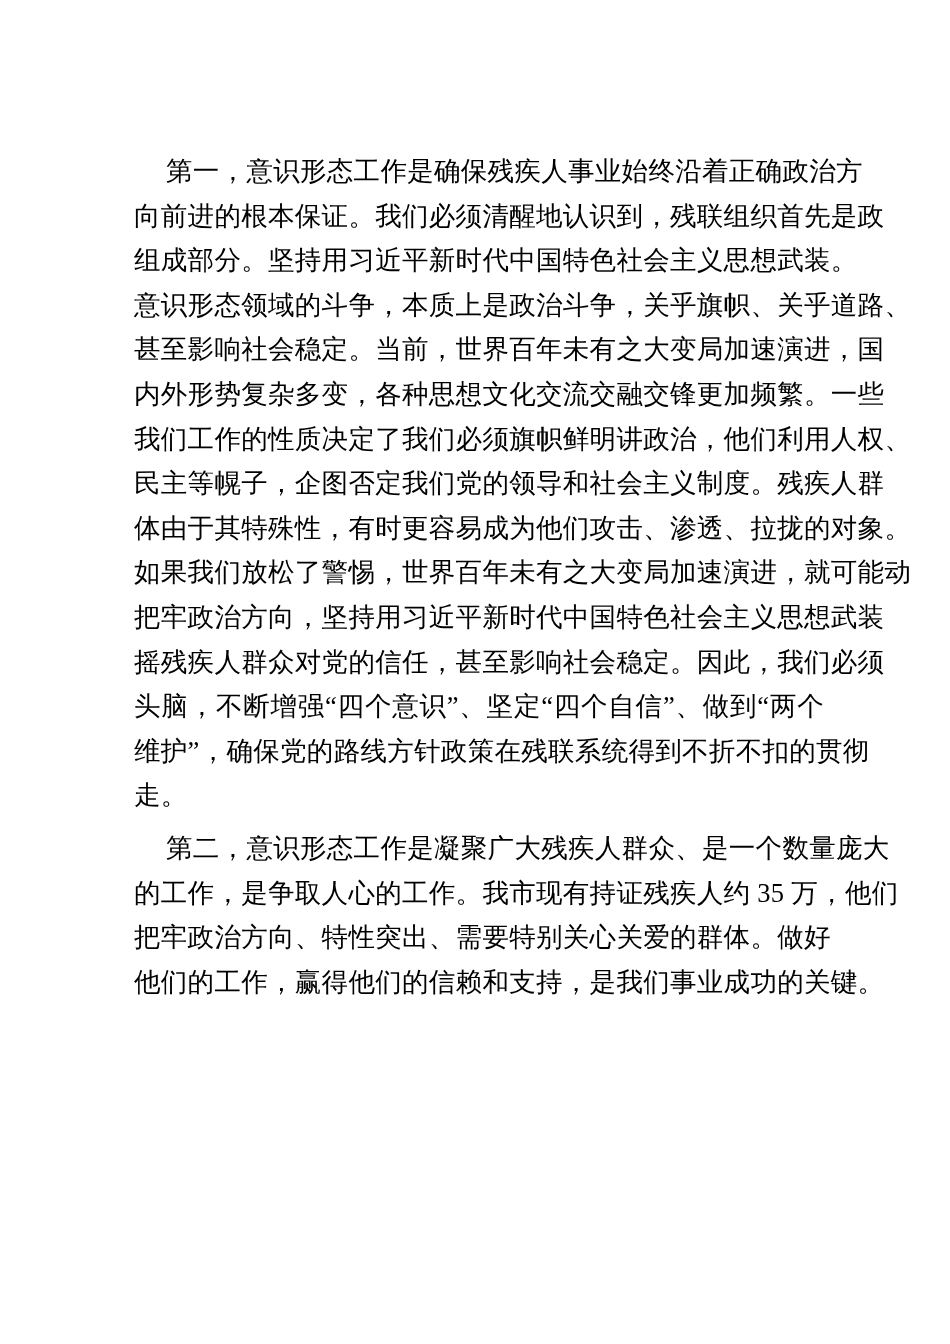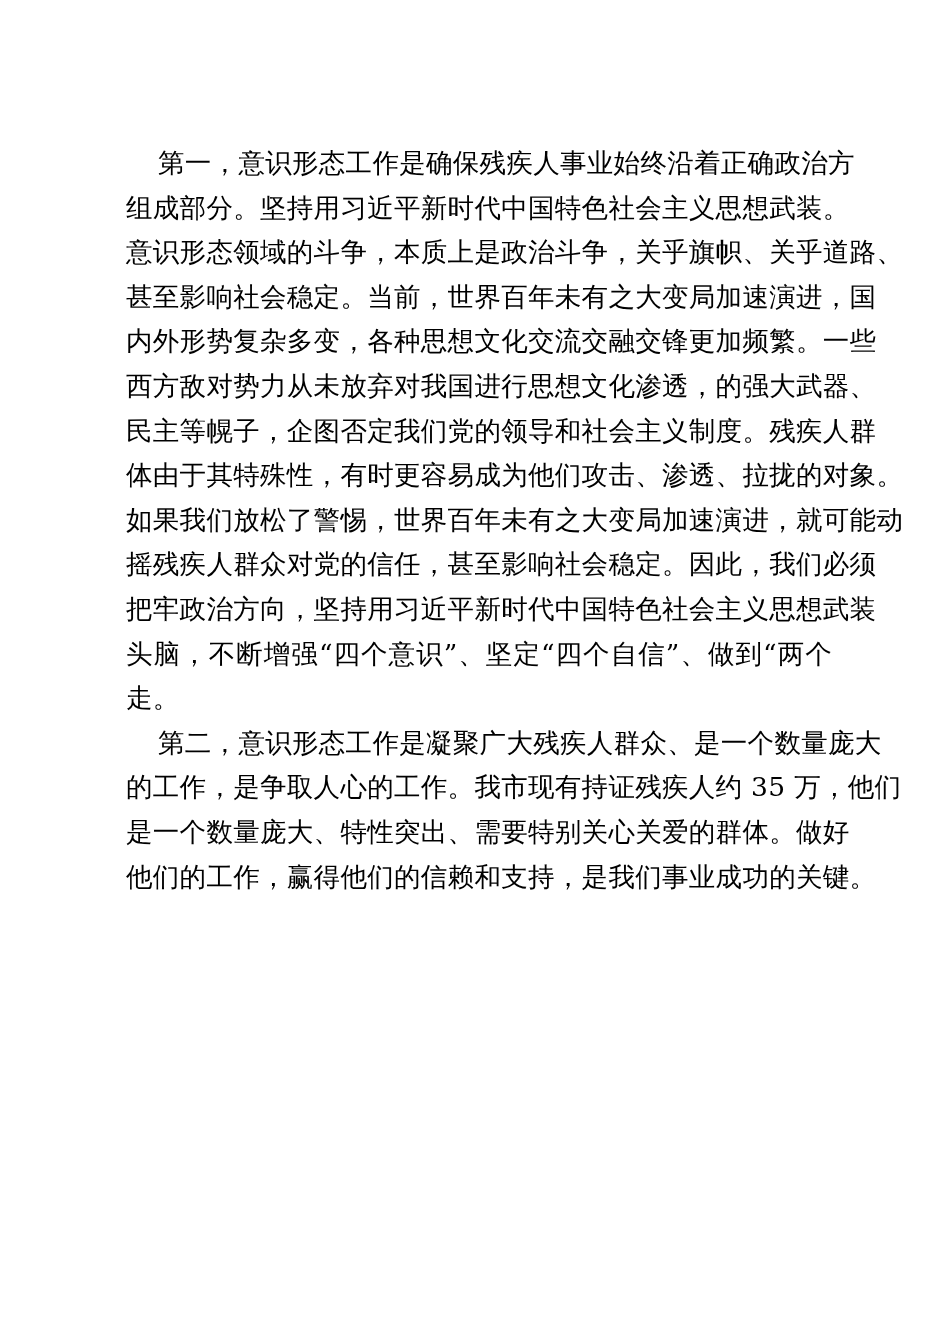--- a/index.html
+++ b/index.html
@@ -15,28 +15,29 @@
       font-family: "DejaVu Serif", "Liberation Serif", serif;
       color: #000000;
     }
     .page {
       position: absolute;
       left: 126px;
       top: 141px;
       width: 706px;
     }
     .para {
-      margin: 0;
+      margin: 8px;
       font-size: 26.5px;
       line-height: 44.6px;
       text-align: justify;
       text-justify: inter-character;
       text-indent: 2em;
       letter-spacing: 0.3px;
       word-break: break-all;
+      font-family: Liberation Serif, serif;
     }
     .line {
       display: block;
       height: 44.6px;
       white-space: nowrap;
       text-align-last: justify;
       text-align: justify;
     }
     .line.last {
       text-align-last: left;
@@ -44,32 +45,34 @@
     .line.indent {
       padding-left: 32px;
     }
   </style>
 </head>
 <body>
 
 <div class="page">
   <div class="para" style="text-indent:0;">
     <span class="line indent">第一，意识形态工作是确保残疾人事业始终沿着正确政治方</span>
+    <span class="line">向前进的根本保证。我们必须清醒地认识到，残联组织首先是政</span>
     <span class="line last">组成部分。坚持用习近平新时代中国特色社会主义思想武装。</span>
     <span class="line">意识形态领域的斗争，本质上是政治斗争，关乎旗帜、关乎道路、</span>
     <span class="line">甚至影响社会稳定。当前，世界百年未有之大变局加速演进，国</span>
     <span class="line">内外形势复杂多变，各种思想文化交流交融交锋更加频繁。一些</span>
-    <span class="line">西方敌对势力从未放弃对我国进行思想文化渗透，的强大武器、</span>
+    <span class="line">我们工作的性质决定了我们必须旗帜鲜明讲政治，他们利用人权、</span>
     <span class="line">民主等幌子，企图否定我们党的领导和社会主义制度。残疾人群</span>
     <span class="line">体由于其特殊性，有时更容易成为他们攻击、渗透、拉拢的对象。</span>
     <span class="line">如果我们放松了警惕，世界百年未有之大变局加速演进，就可能动</span>
+    <span class="line">把牢政治方向，坚持用习近平新时代中国特色社会主义思想武装</span>
     <span class="line">摇残疾人群众对党的信任，甚至影响社会稳定。因此，我们必须</span>
-    <span class="line">把牢政治方向，坚持用习近平新时代中国特色社会主义思想武装</span>
     <span class="line">头脑，不断增强“四个意识”、坚定“四个自信”、做到“两个</span>
+    <span class="line">维护”，确保党的路线方针政策在残联系统得到不折不扣的贯彻</span>
     <span class="line last">走。</span>
   </div>
   <div class="para" style="text-indent:0;">
     <span class="line indent">第二，意识形态工作是凝聚广大残疾人群众、是一个数量庞大</span>
     <span class="line">的工作，是争取人心的工作。我市现有持证残疾人约 35 万，他们</span>
-    <span class="line">是一个数量庞大、特性突出、需要特别关心关爱的群体。做好</span>
+    <span class="line">把牢政治方向、特性突出、需要特别关心关爱的群体。做好</span>
     <span class="line">他们的工作，赢得他们的信赖和支持，是我们事业成功的关键。</span>
   </div>
 </div>
 
 </body></html>

